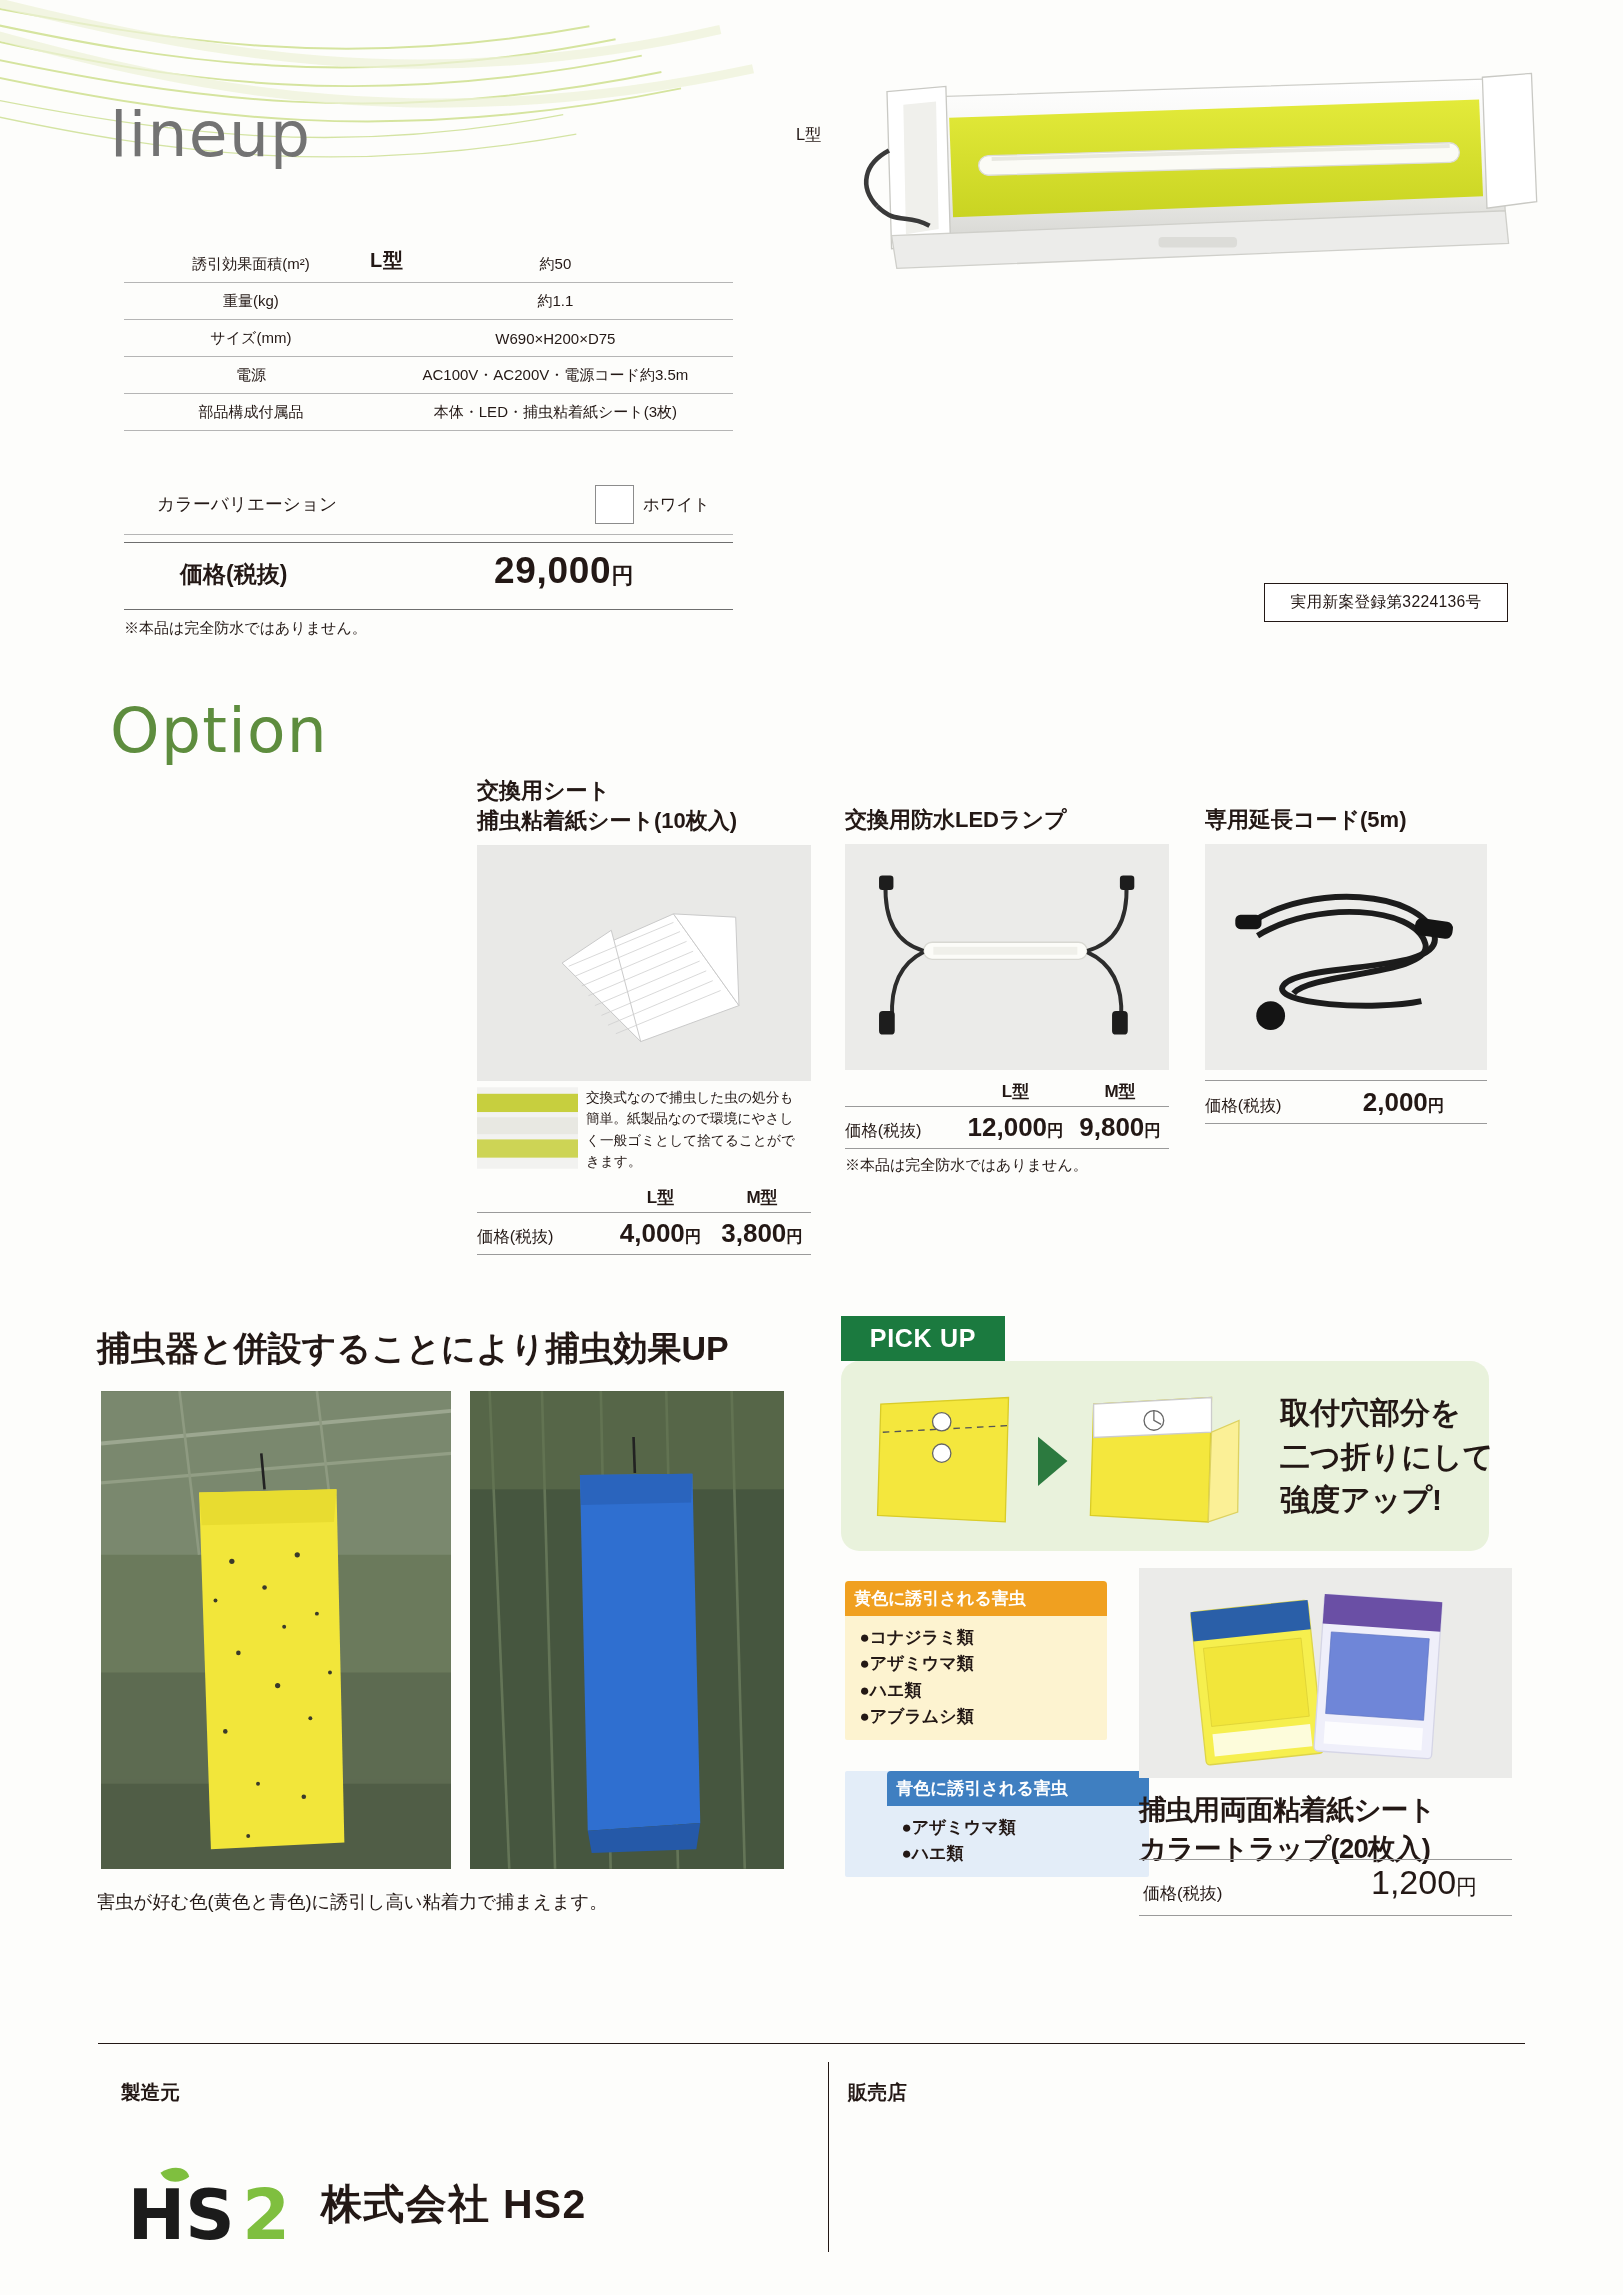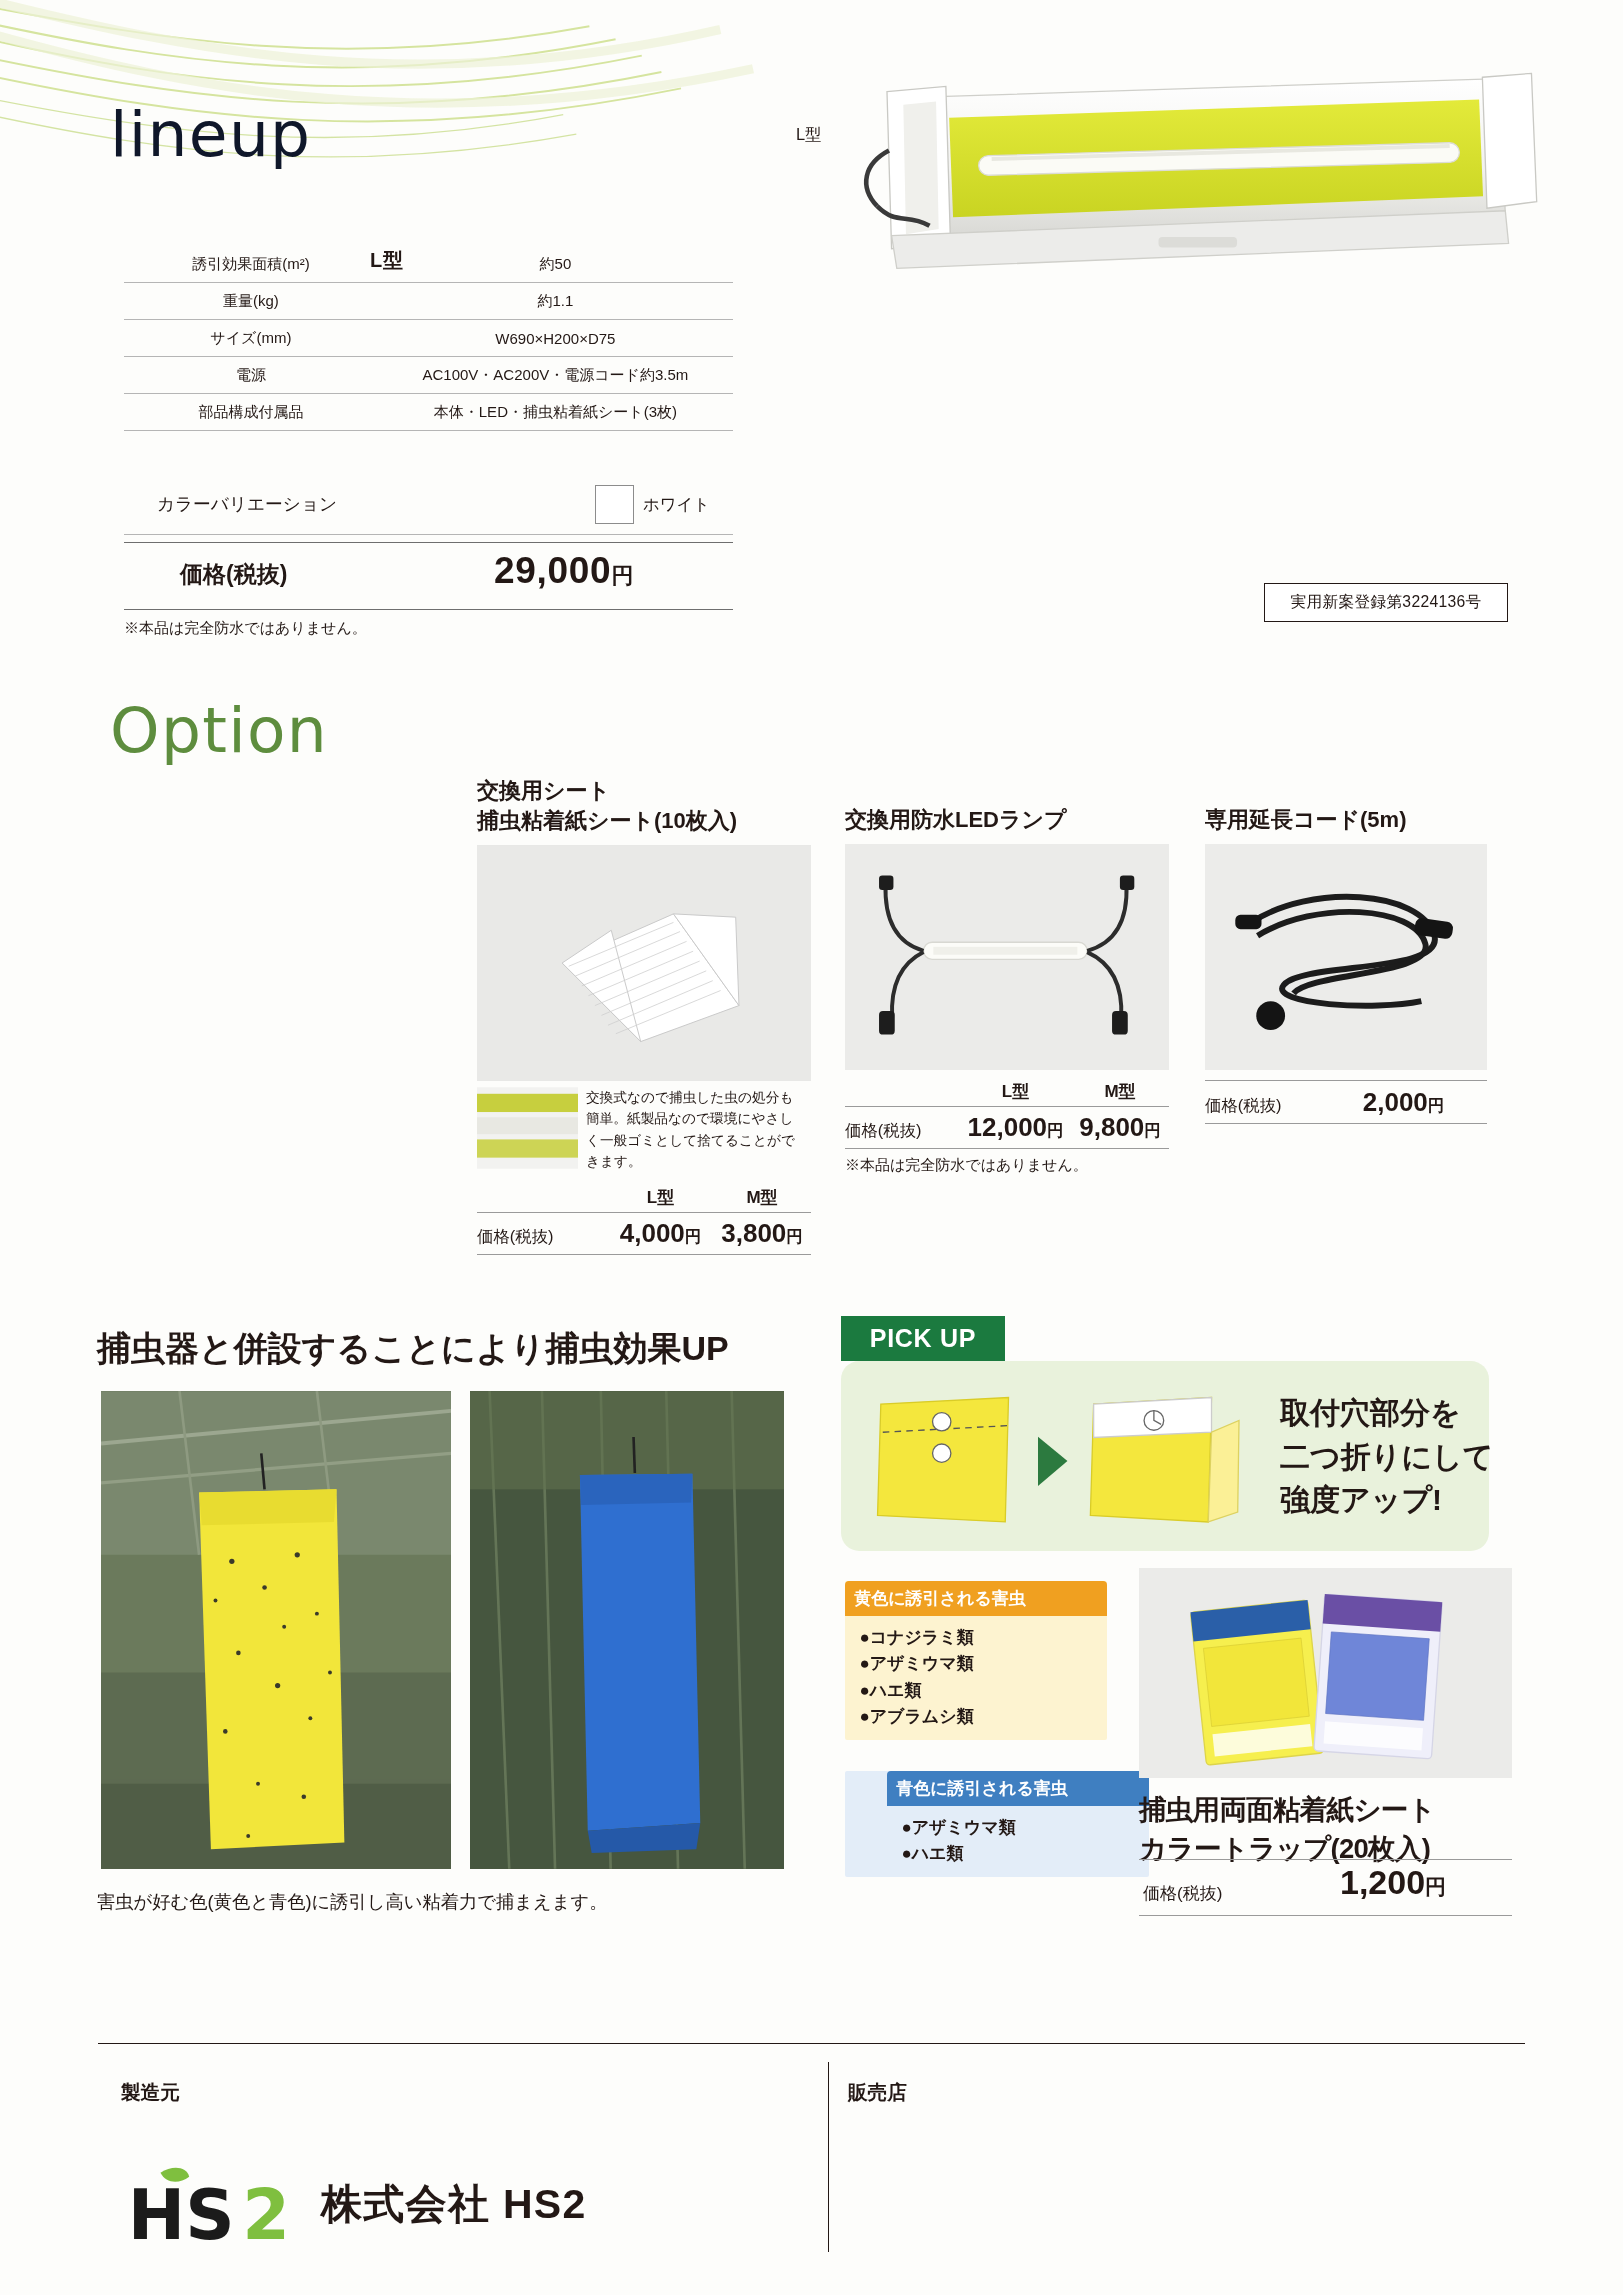--- a/index.html
+++ b/index.html
@@ -18,21 +18,21 @@
   
   .swoosh {
     position:absolute; left:0; top:0; width:917px; height:216px;
     overflow:hidden; pointer-events:none;
   }
   .swoosh svg { display:block; }
 
   
   .lineup-title {
     position:absolute; left:110px; top:98px;
-    font-size:63px; color:#0f172a; letter-spacing:1.3px;
+    font-size:63px; color:#737373; letter-spacing:1.3px;
     font-family:"DejaVu Sans", sans-serif; font-weight:400;
   }
   .spec-table {
     position:absolute; left:124px; top:246px; width:609px;
     border-collapse:collapse; font-size:15px;
   }
   .spec-table td { padding:8.5px 3.9px; }
   .spec-table .lbl { width:246px; text-align:center; color:#231815; }
   .spec-table .val { text-align:center; color:#231815; }
   .spec-head {
@@ -113,21 +113,21 @@
   .insect-head {
     font-size:17px; font-weight:bold; color:#ffffff; padding:5.9px 9.2px; border-radius:3.9px 3.9px 0 0;
   }
   .insect-list { font-size:17px; font-weight:bold; line-height:1.55; padding:9.2px 14.4px; }
 
   .prod2-title {
     position:absolute; left:1139px; top:1791px; font-size:27.5px; font-weight:bold;
     line-height:1.4; letter-spacing:-0.7px;
   }
   .prod2-price-lbl { position:absolute; left:1143px; top:1882px; font-size:17px; }
-  .prod2-price { position:absolute; left:1340px; top:1863px; font-size:34px; font-weight:bold; }
+  .prod2-price { position:absolute; left:1371px; top:1863px; font-size:34px; font-weight:normal; }
   .prod2-price .yen { font-size:21px; }
   .prod2-line { position:absolute; left:1139px; top:1859px; width:373px; border-top:1px solid #9a9a9a; }
   .prod2-line2 { position:absolute; left:1139px; top:1915px; width:373px; border-top:1px solid #9a9a9a; }
 
   
   .foot-note { position:absolute; left:98px; top:2007px; font-size:15.7px; }
   .foot-line { position:absolute; left:98px; top:2043px; width:1427px; border-top:1.3px solid #231815; }
   .maker-lbl { position:absolute; left:121px; top:2079px; font-size:19.6px; font-weight:bold; }
   .seller-lbl { position:absolute; left:848px; top:2079px; font-size:19.6px; font-weight:bold; }
   .vline { position:absolute; left:828px; top:2062px; width:0; height:190px; border-left:1.3px solid #231815; }

